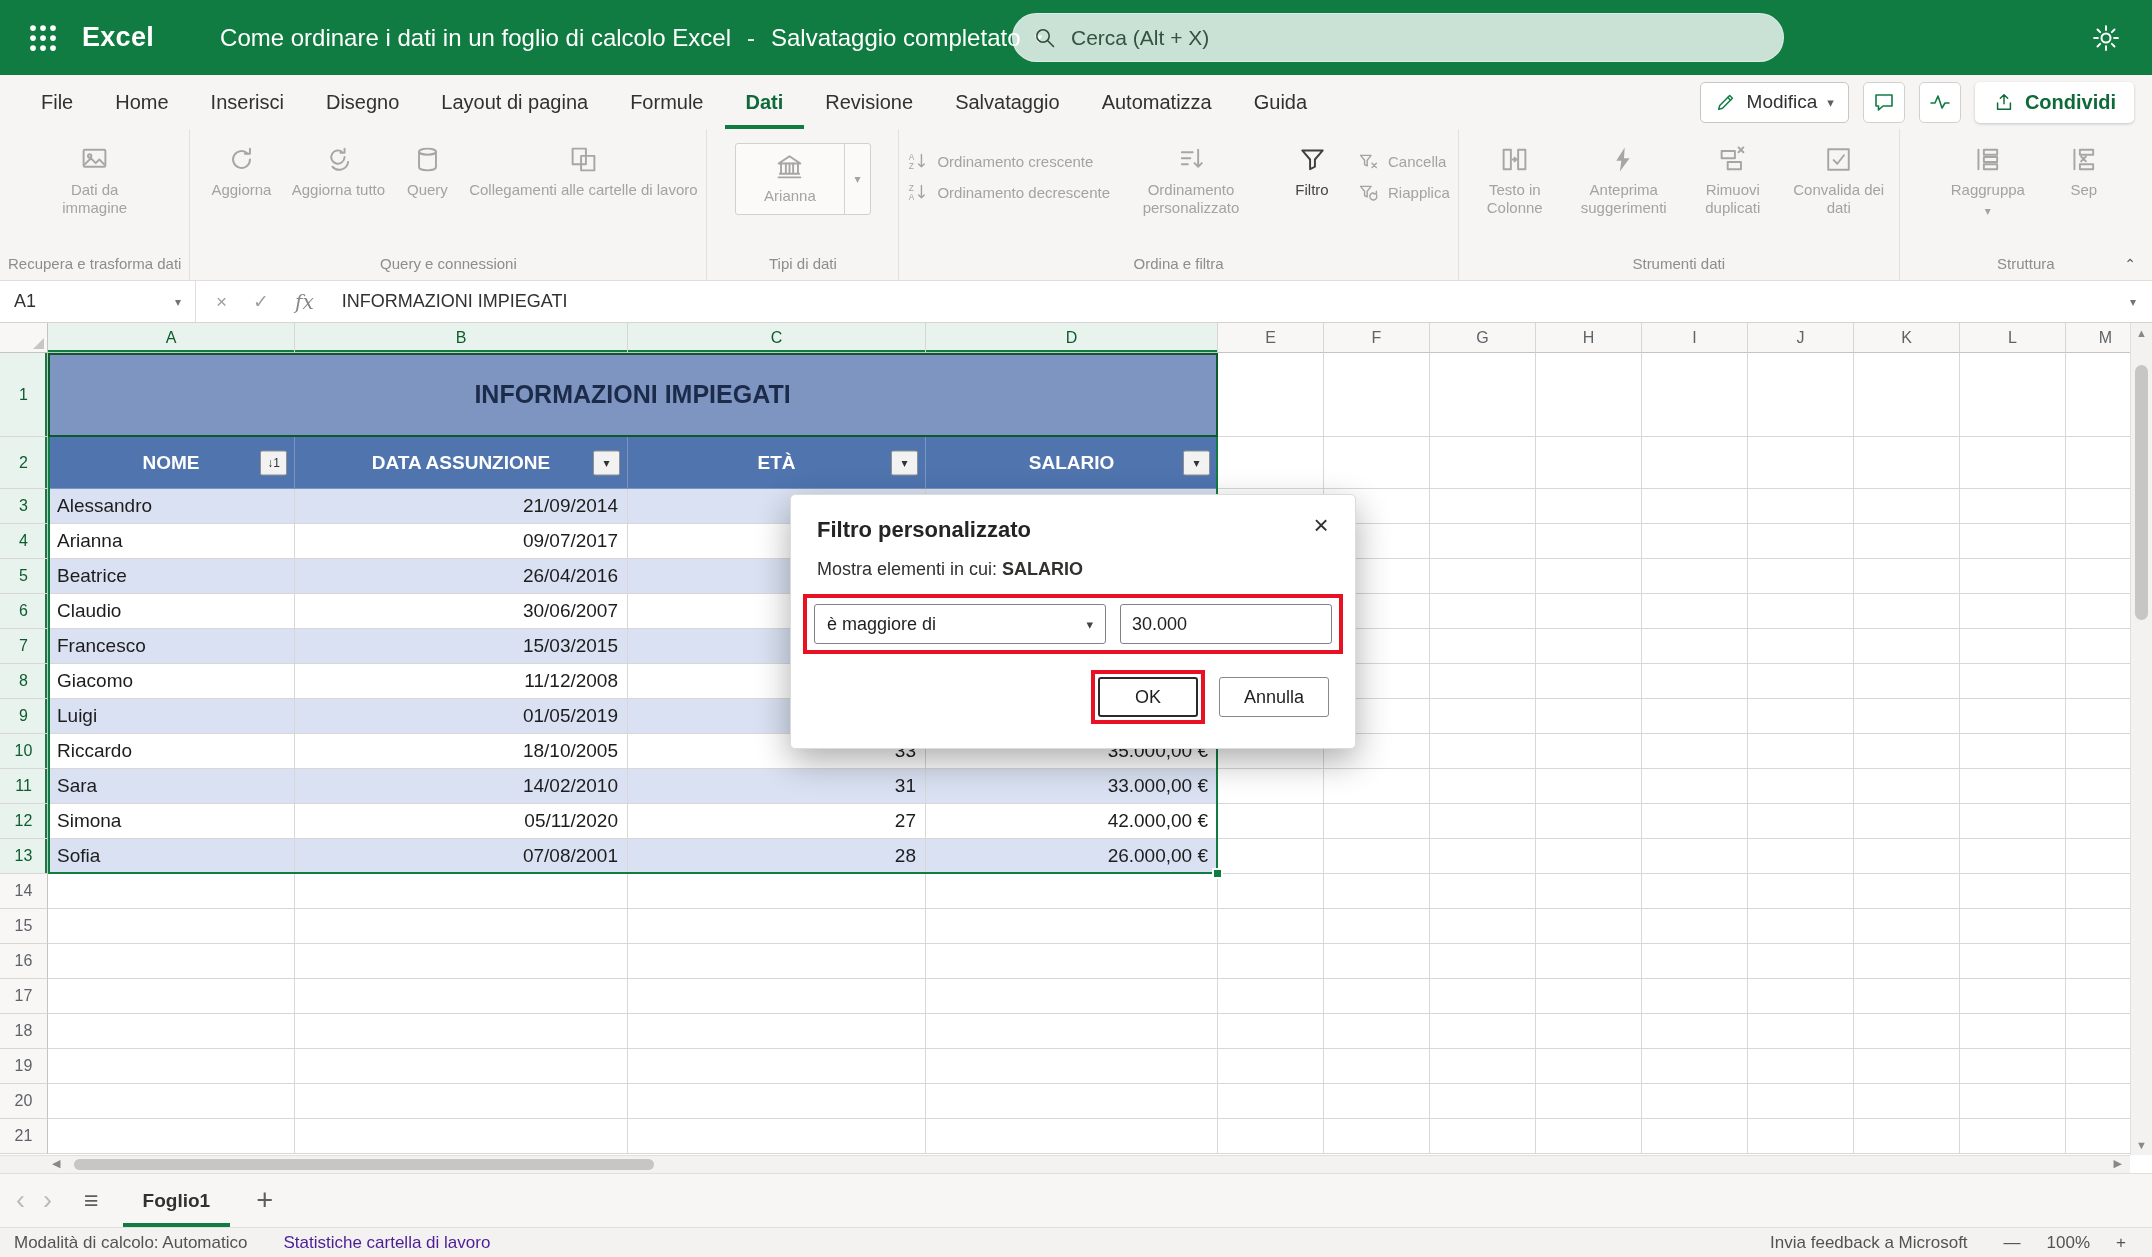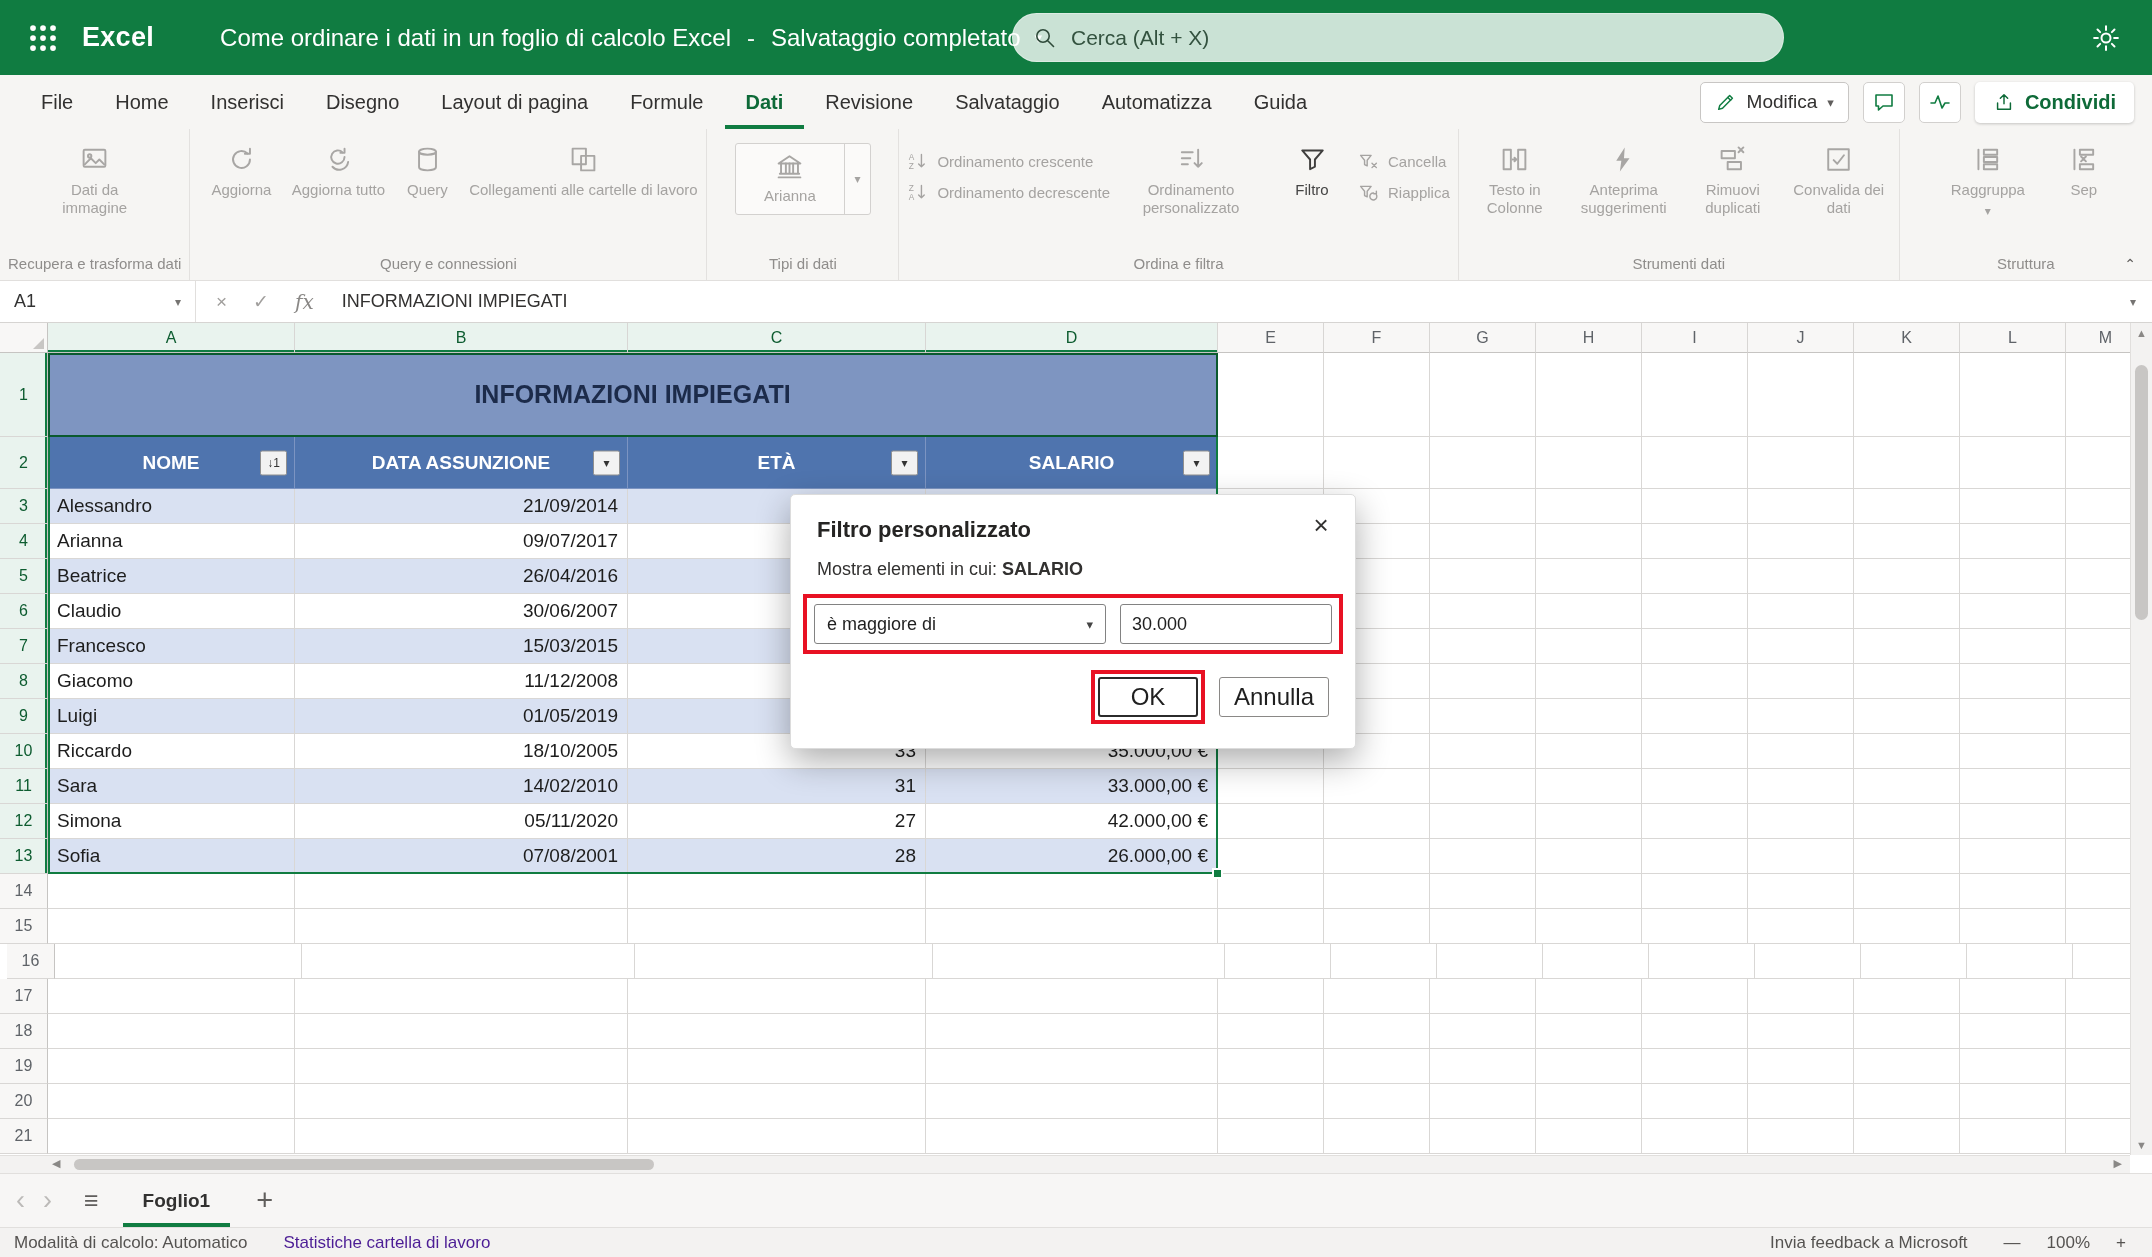--- a/index.html
+++ b/index.html
@@ -102,21 +102,21 @@
   .dialog-title{font-size:22px;color:#252423;font-weight:600;}
   .dialog-close{position:absolute;right:16px;top:12px;width:36px;height:36px;display:flex;align-items:center;justify-content:center;font-size:26px;color:#323130;cursor:pointer;}
   .dialog-prompt{margin-top:16px;font-size:18px;color:#323130;}
   .dialog-prompt b{font-weight:700;}
   .red-box{margin:14px -14px 0;border:4px solid var(--red);padding:6px 7px;display:flex;gap:14px;align-items:center;}
   .op-select{flex:1;height:40px;border:1px solid #828282;border-radius:3px;display:flex;align-items:center;justify-content:space-between;padding:0 12px;font-size:18px;color:#1f1f1f;background:#fff;cursor:pointer;}
   .op-select .chev{font-size:13px;color:#444;}
   .val-input{width:212px;height:40px;border:1px solid #828282;border-radius:3px;font-size:18px;padding:0 11px;color:#1f1f1f;outline:none;}
   .btn-row{margin-top:16px;display:flex;justify-content:flex-end;align-items:center;gap:14px;}
   .red-outline{border:4px solid var(--red);padding:3px;}
-  .btn{min-width:100px;height:40px;font-size:24px;display:flex;align-items:center;justify-content:center;background:#fff;border-radius:3px;cursor:pointer;color:#1f1f1f;}
+  .btn{min-width:100px;height:40px;font-size:18px;display:flex;align-items:center;justify-content:center;background:#fff;border-radius:3px;cursor:pointer;color:#1f1f1f;}
   .btn.ok{border:2px solid #2b2b2b;}
   .btn.cancel{border:1px solid #8a8886;min-width:110px;}
 
   
   .sheetbar{height:54px;background:#f7f6f5;border-top:1px solid #e1dfdd;display:flex;align-items:center;padding:0 16px;gap:18px;flex-shrink:0;}
   .nav-chev{font-size:27px;color:#bcbab8;cursor:default;line-height:1;}
   .sheet-menu{font-size:25px;color:#605e5c;margin-left:14px;cursor:pointer;}
   .sheettab{height:100%;display:flex;align-items:center;padding:0 20px;font-size:19px;font-weight:700;color:#323130;box-shadow:inset 0 -4px 0 var(--green);cursor:pointer;margin-left:6px;}
   .addsheet{font-size:29px;color:#605e5c;cursor:pointer;margin-left:8px;line-height:1;}
 
@@ -668,21 +668,21 @@
         <div class="cell" style="width: 106px;"></div>
         <div class="cell" style="width: 106px;"></div>
         <div class="cell" style="width: 106px;"></div>
         <div class="cell" style="width: 106px;"></div>
         <div class="cell" style="width: 106px;"></div>
         <div class="cell" style="width: 106px;"></div>
         <div class="cell" style="width: 106px;"></div>
         <div class="cell" style="width: 106px;"></div>
         <div class="cell" style="width: 80px;"></div>
       </div>
-      <div class="grow" style="height: 35px; padding-left: 7px;">
+      <div class="grow" style="height: 35px;">
         <div class="rowhdr">16</div>
         <div class="cell" style="width: 247px;"></div>
         <div class="cell" style="width: 333px;"></div>
         <div class="cell" style="width: 298px;"></div>
         <div class="cell" style="width: 292px;"></div>
         <div class="cell" style="width: 106px;"></div>
         <div class="cell" style="width: 106px;"></div>
         <div class="cell" style="width: 106px;"></div>
         <div class="cell" style="width: 106px;"></div>
         <div class="cell" style="width: 106px;"></div>

